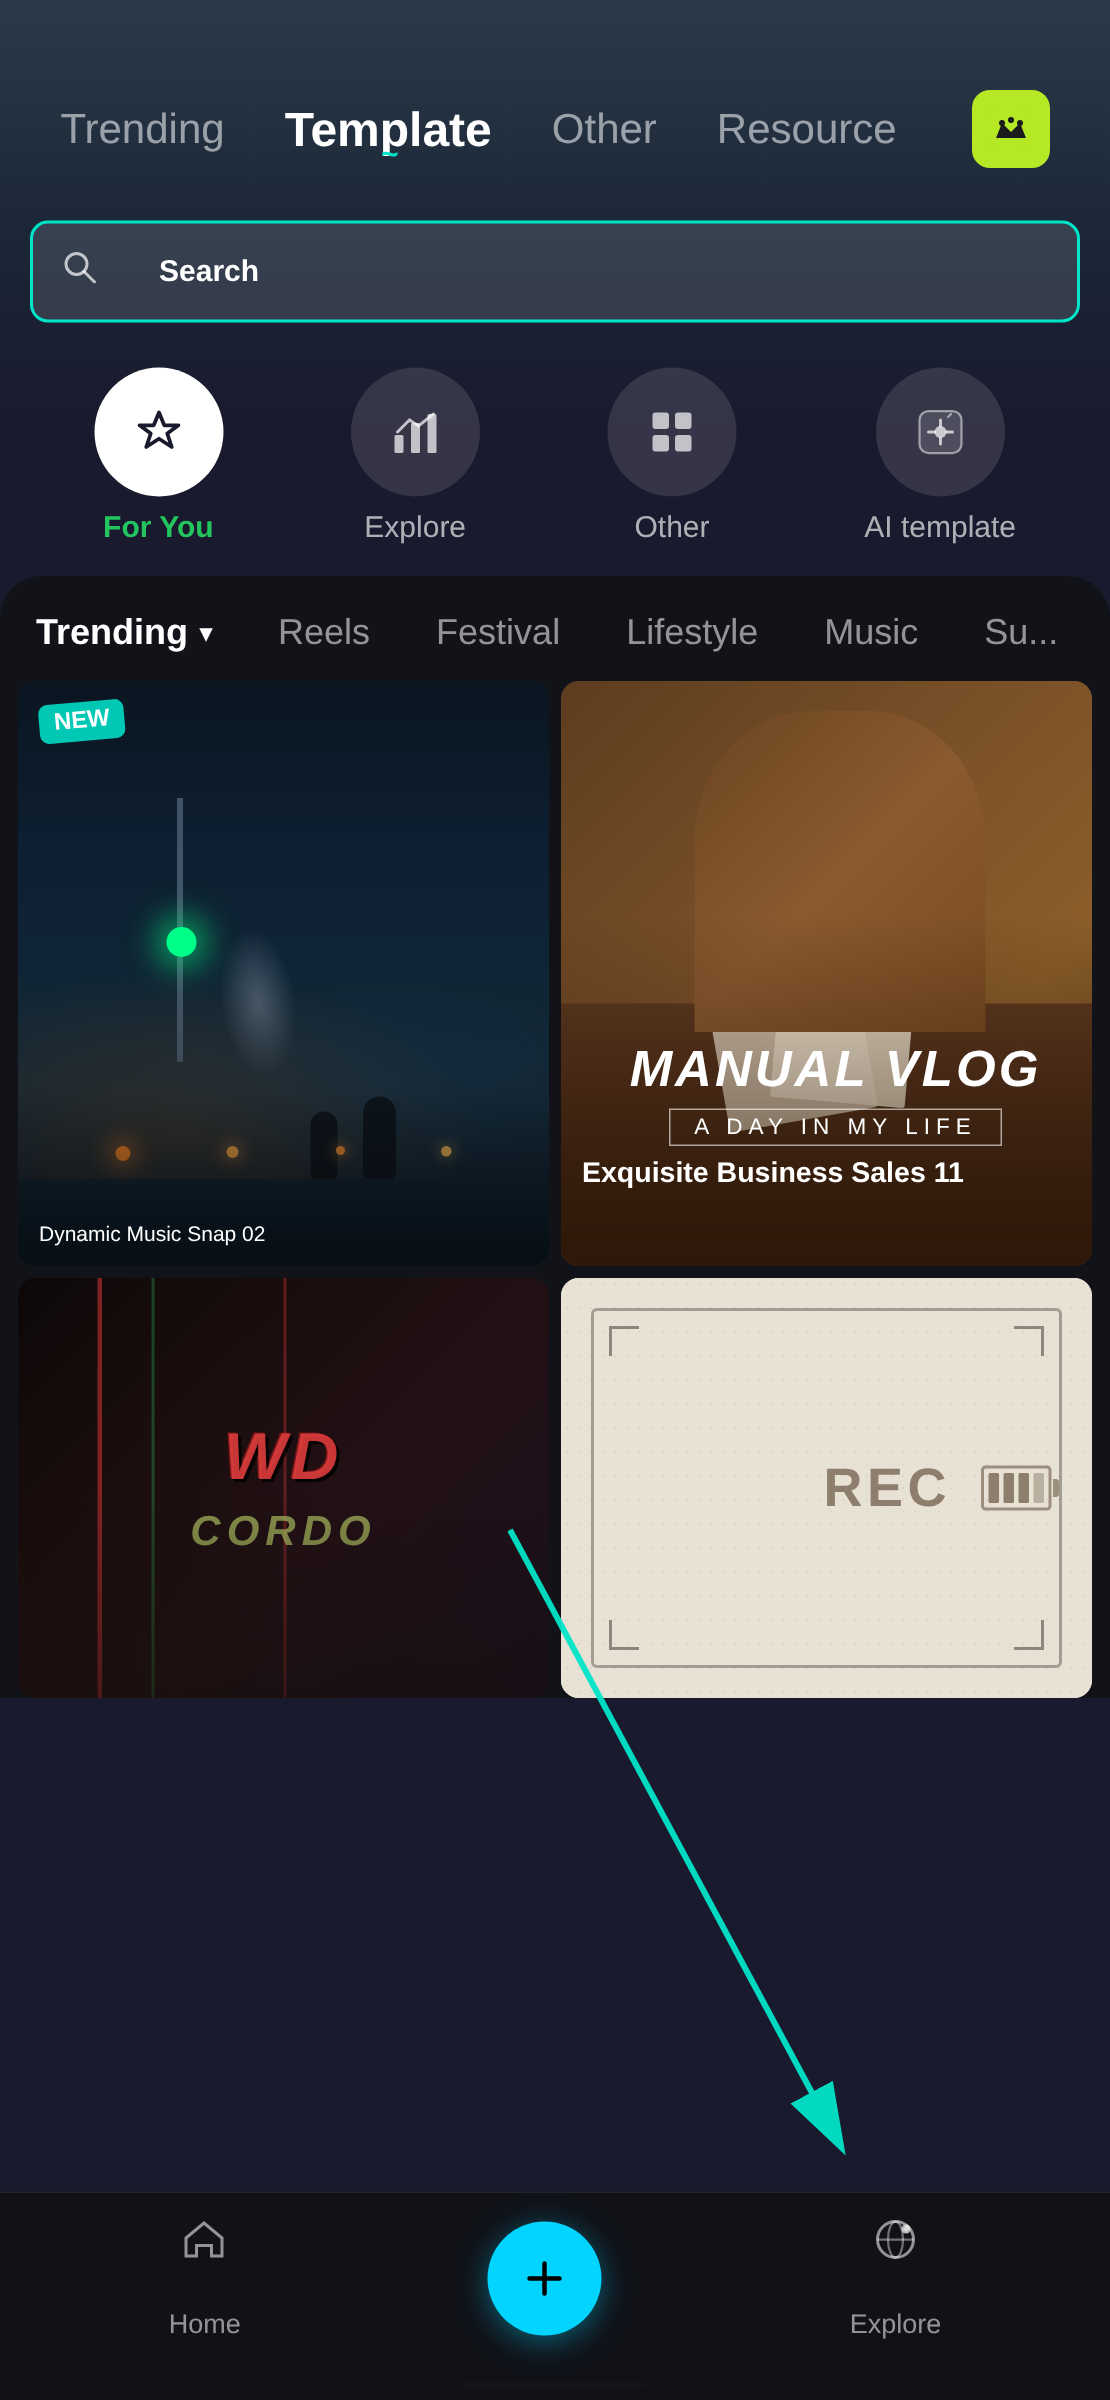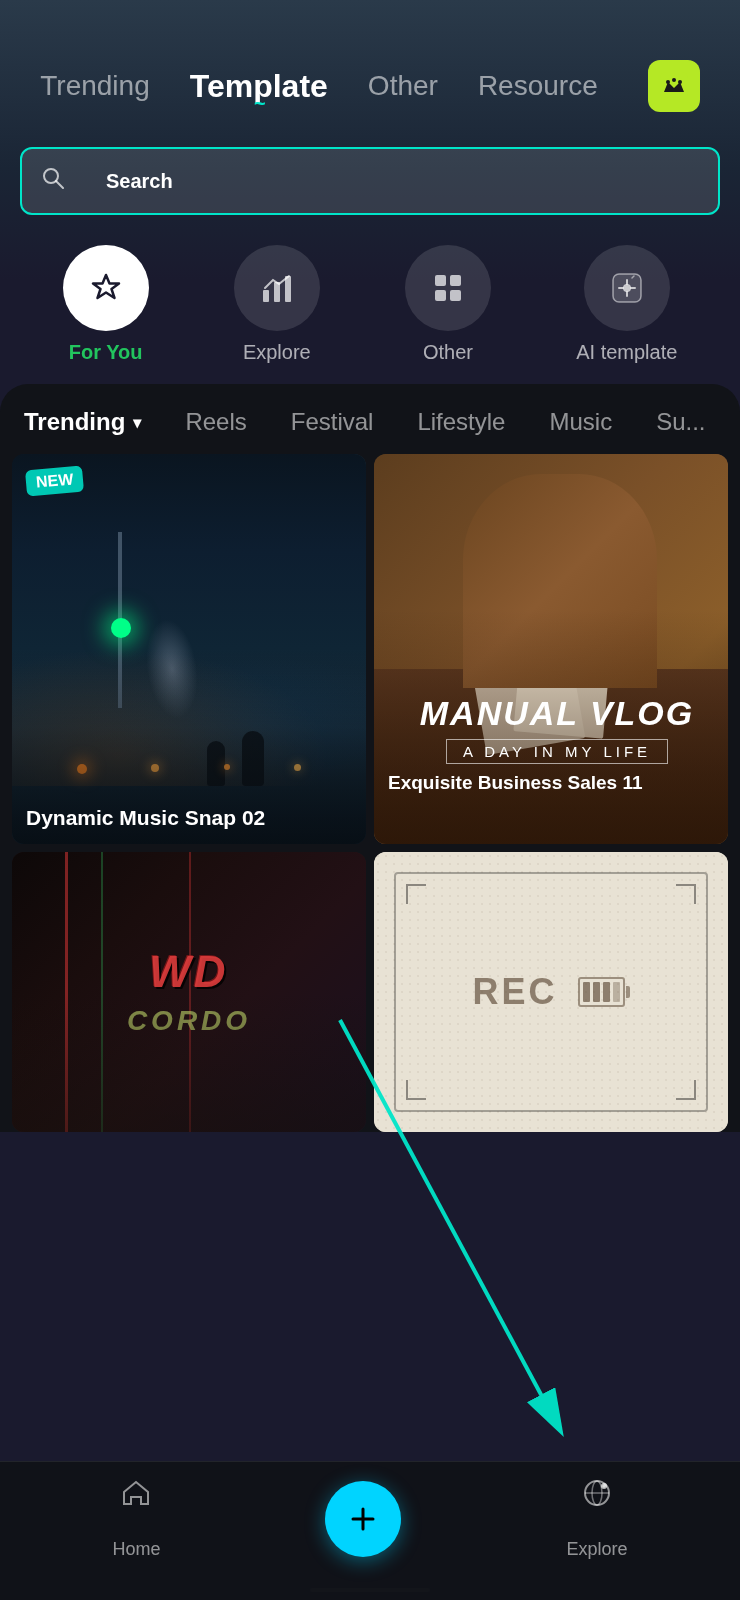--- a/index.html
+++ b/index.html
@@ -238,22 +238,22 @@
       z-index: 2;
       transform: rotate(-5deg);
     }
 
     .card-title {
       position: absolute;
       bottom: 14px;
       left: 14px;
       right: 14px;
       color: #ffffff;
-      font-size: 21px;
-      font-weight: 700;
+      font-size: 14px;
+      font-weight: 400;
       z-index: 2;
     }
 
     
     .card-vlog {
       height: 390px;
       background: linear-gradient(135deg, #3a2a1a 0%, #5c4030 40%, #6b4a28 70%, #4a3020 100%);
       position: relative;
     }
 
@@ -308,21 +308,21 @@
       position: relative;
     }
 
     .rec-content {
       position: absolute;
       inset: 20px;
       border: 2px solid rgba(0,0,0,0.3);
       border-radius: 4px;
       display: flex;
       align-items: center;
-      justify-content: center;
+      justify-content: flex-end;
       gap: 24px;
     }
 
     
     .bottom-nav {
       position: absolute;
       bottom: 0; left: 0; right: 0;
       background: rgba(17,19,24,0.97);
       border-top: 1px solid rgba(255,255,255,0.08);
       display: flex;

